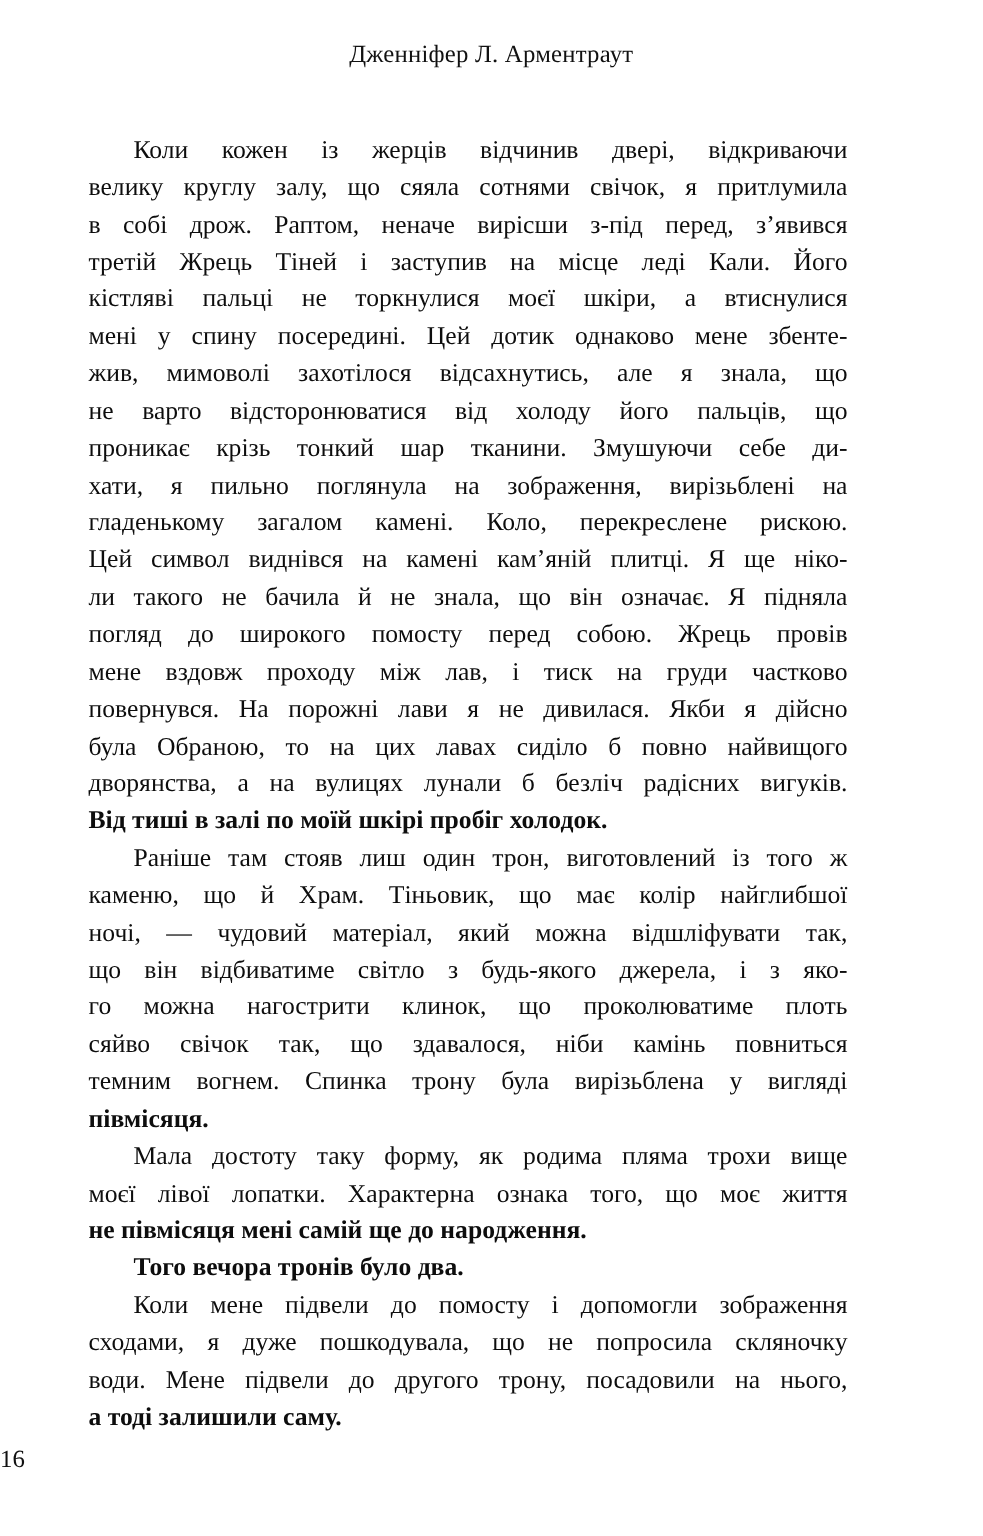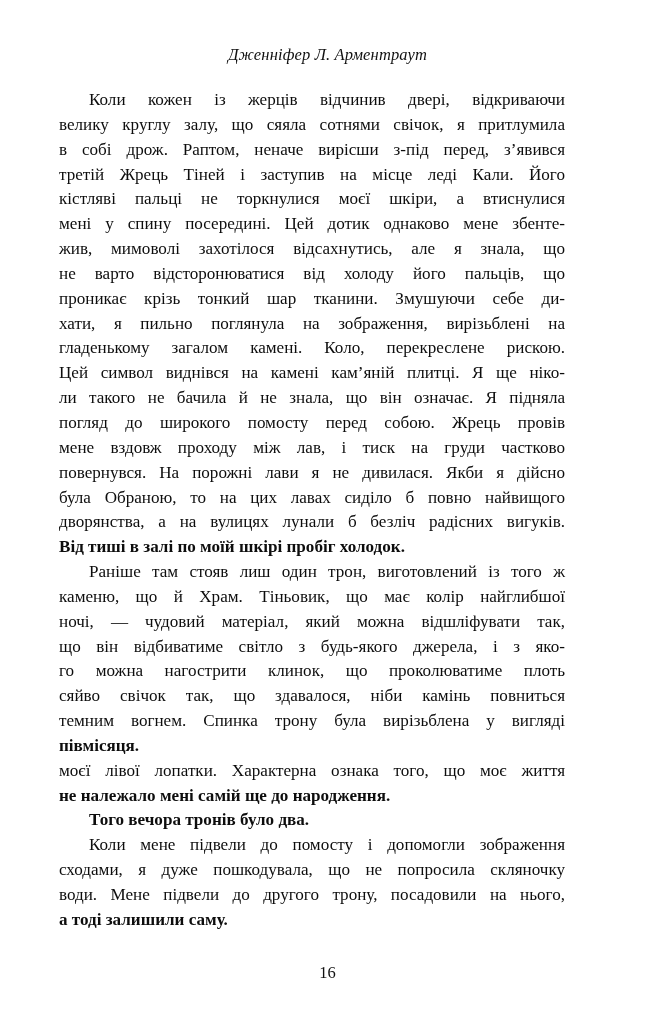--- a/index.html
+++ b/index.html
@@ -16,25 +16,24 @@
     position: relative;
     width: 655px;
     height: 1024px;
     margin: 0 auto;
     background: #ffffff;
     overflow: hidden;
     box-sizing: border-box;
   }
   .running-head {
     position: absolute;
-    top: 45px;
+    top: 26px;
     left: 0;
     width: 655px;
     text-align: center;
-    font-style: italic;
     font-size: 16.5px;
     letter-spacing: 0.15px;
     color: #111111;
     white-space: nowrap;
   }
   .text-block {
     position: absolute;
     top: 88px;
     left: 59px;
     width: 506px;
@@ -65,21 +64,20 @@
   }
   .ln.last {
     text-align-last: left;
     font-weight: bold;
   }
   .folio {
     position: absolute;
     top: 963px;
     left: 0;
     width: 655px;
-    text-align: center;
     font-size: 16.5px;
     color: #111111;
   }
 </style>
 </head>
 <body>
 
 <div class="page">
 
   <div class="running-head">Дженніфер Л. Арментраут</div>
@@ -110,22 +108,23 @@
         <span class="ln first">Раніше там стояв лиш один трон, виготовлений із того ж</span>
         <span class="ln">каменю, що й Храм. Тіньовик, що має колір найглибшої</span>
         <span class="ln">ночі, — чудовий матеріал, який можна відшліфувати так,</span>
         <span class="ln">що він відбиватиме світло з будь-якого джерела, і з яко-</span>
         <span class="ln">го можна нагострити клинок, що проколюватиме плоть</span>
         <span class="ln">сяйво свічок так, що здавалося, ніби камінь повниться</span>
         <span class="ln">темним вогнем. Спинка трону була вирізьблена у вигляді</span>
         <span class="ln last">півмісяця.</span>
       </p>
       <p class="para">
+        <span class="ln first">Мала достоту таку форму, як родима пляма трохи вище</span>
         <span class="ln">моєї лівої лопатки. Характерна ознака того, що моє життя</span>
-        <span class="ln last">не належало мені самій ще до народження.</span>
+        <span class="ln last">не півмісяця мені самій ще до народження.</span>
       </p>
       <p class="para">
         <span class="ln first last">Того вечора тронів було два.</span>
       </p>
       <p class="para">
         <span class="ln first">Коли мене підвели до помосту і допомогли зображення</span>
         <span class="ln">сходами, я дуже пошкодувала, що не попросила скляночку</span>
         <span class="ln">води. Мене підвели до другого трону, посадовили на нього,</span>
         <span class="ln last">а тоді залишили саму.</span>
       </p>

